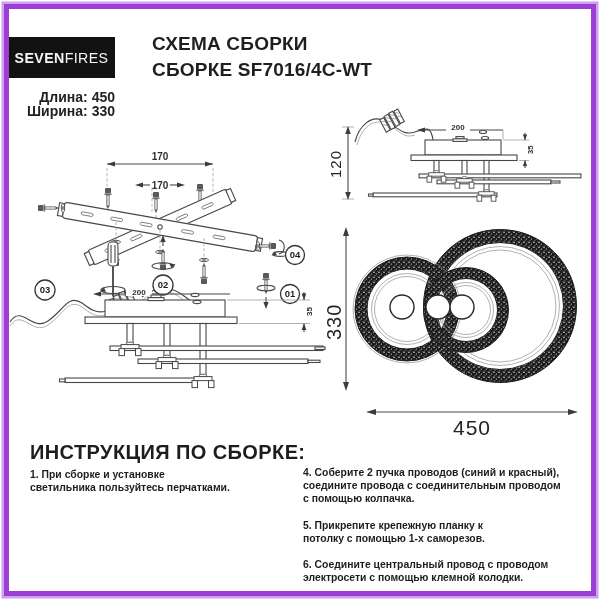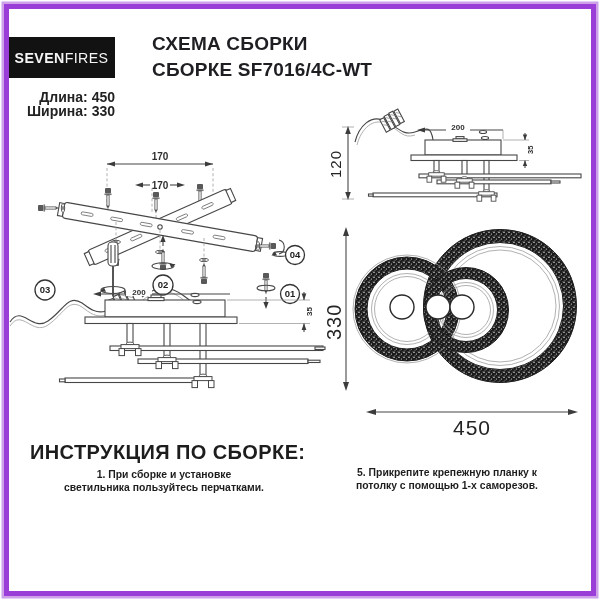--- a/index.html
+++ b/index.html
@@ -12,21 +12,21 @@
         display:flex;align-items:center;justify-content:center;letter-spacing:.4px;}
   .logo span{color:#f5f5f5;font-size:14.2px;}
   .logo .b{font-weight:800;}
   .logo .l{font-weight:400;}
   .title{position:absolute;left:152px;top:31px;font-size:19px;font-weight:700;
          line-height:25.5px;color:#1f1f23;letter-spacing:.2px;white-space:nowrap;}
   .specs{position:absolute;left:8px;top:91px;width:107px;text-align:right;
          font-size:14px;font-weight:600;line-height:13.8px;color:#222;}
   
   .ins-h{position:absolute;left:30px;top:441px;font-size:20px;font-weight:700;letter-spacing:.4px;}
-  .ins-col{position:absolute;font-size:10.4px;font-weight:600;line-height:13.2px;color:#1d1d1d;text-align:center;}
+  .ins-col{position:absolute;font-size:10.4px;font-weight:600;line-height:13.2px;color:#1d1d1d;}
   .col-left{left:30px;top:468px;width:268px;}
   .col-right{left:303px;top:466px;width:288px;}
   .ins-item{white-space:pre-line;margin-bottom:13px;}
   
   svg{position:absolute;overflow:visible;}
   .ln{stroke:#474747;fill:none;stroke-width:1.1;}
   .fw{fill:#fff;stroke:#474747;stroke-width:1.1;}
   .thin{stroke:#8f8f8f;stroke-width:.7;fill:none;}
   .dash{stroke:#a0a0a0;stroke-width:.8;stroke-dasharray:3 2.2;fill:none;}
   .ah{fill:#3c3c3c;stroke:none;}
@@ -343,16 +343,21 @@
       <circle cx="129" cy="101" r="12" fill="#fff" stroke="#2a2a2a" stroke-width="1.4"></circle>
     </g>
   </svg>
 
   <div class="ins-h">ИНСТРУКЦИЯ ПО СБОРКЕ:</div>
   <div class="ins-col col-left">
     <div class="ins-item">1. При сборке и установке
 светильника пользуйтесь перчатками.</div>
   </div>
   <div class="ins-col col-right">
+    <div class="ins-item">4. Соберите 2 пучка проводов (синий и красный),
+соедините провода с соединительным проводом
+с помощью колпачка.</div>
     <div class="ins-item">5. Прикрепите крепежную планку к
 потолку с помощью 1-х саморезов.</div>
+    <div class="ins-item">6. Соедините центральный провод с проводом
+электросети с помощью клемной колодки.</div>
   </div>
 </div>
 
 </body></html>

